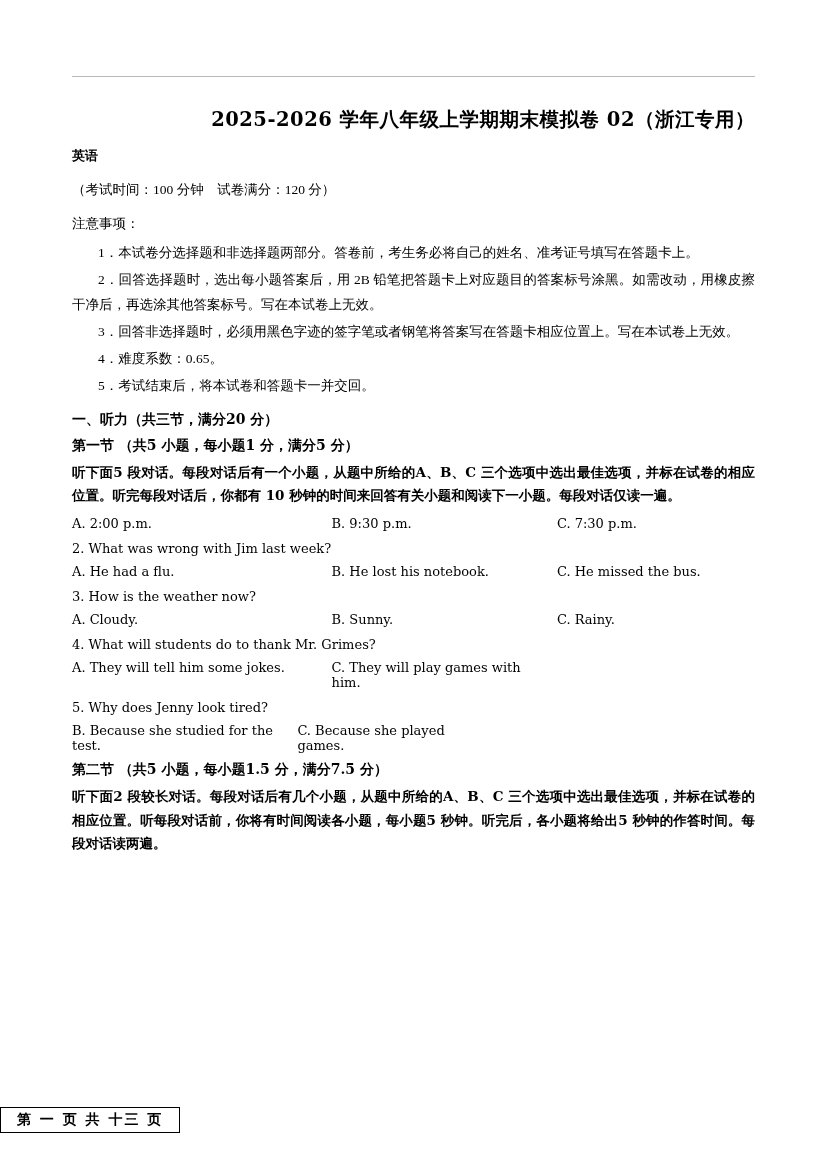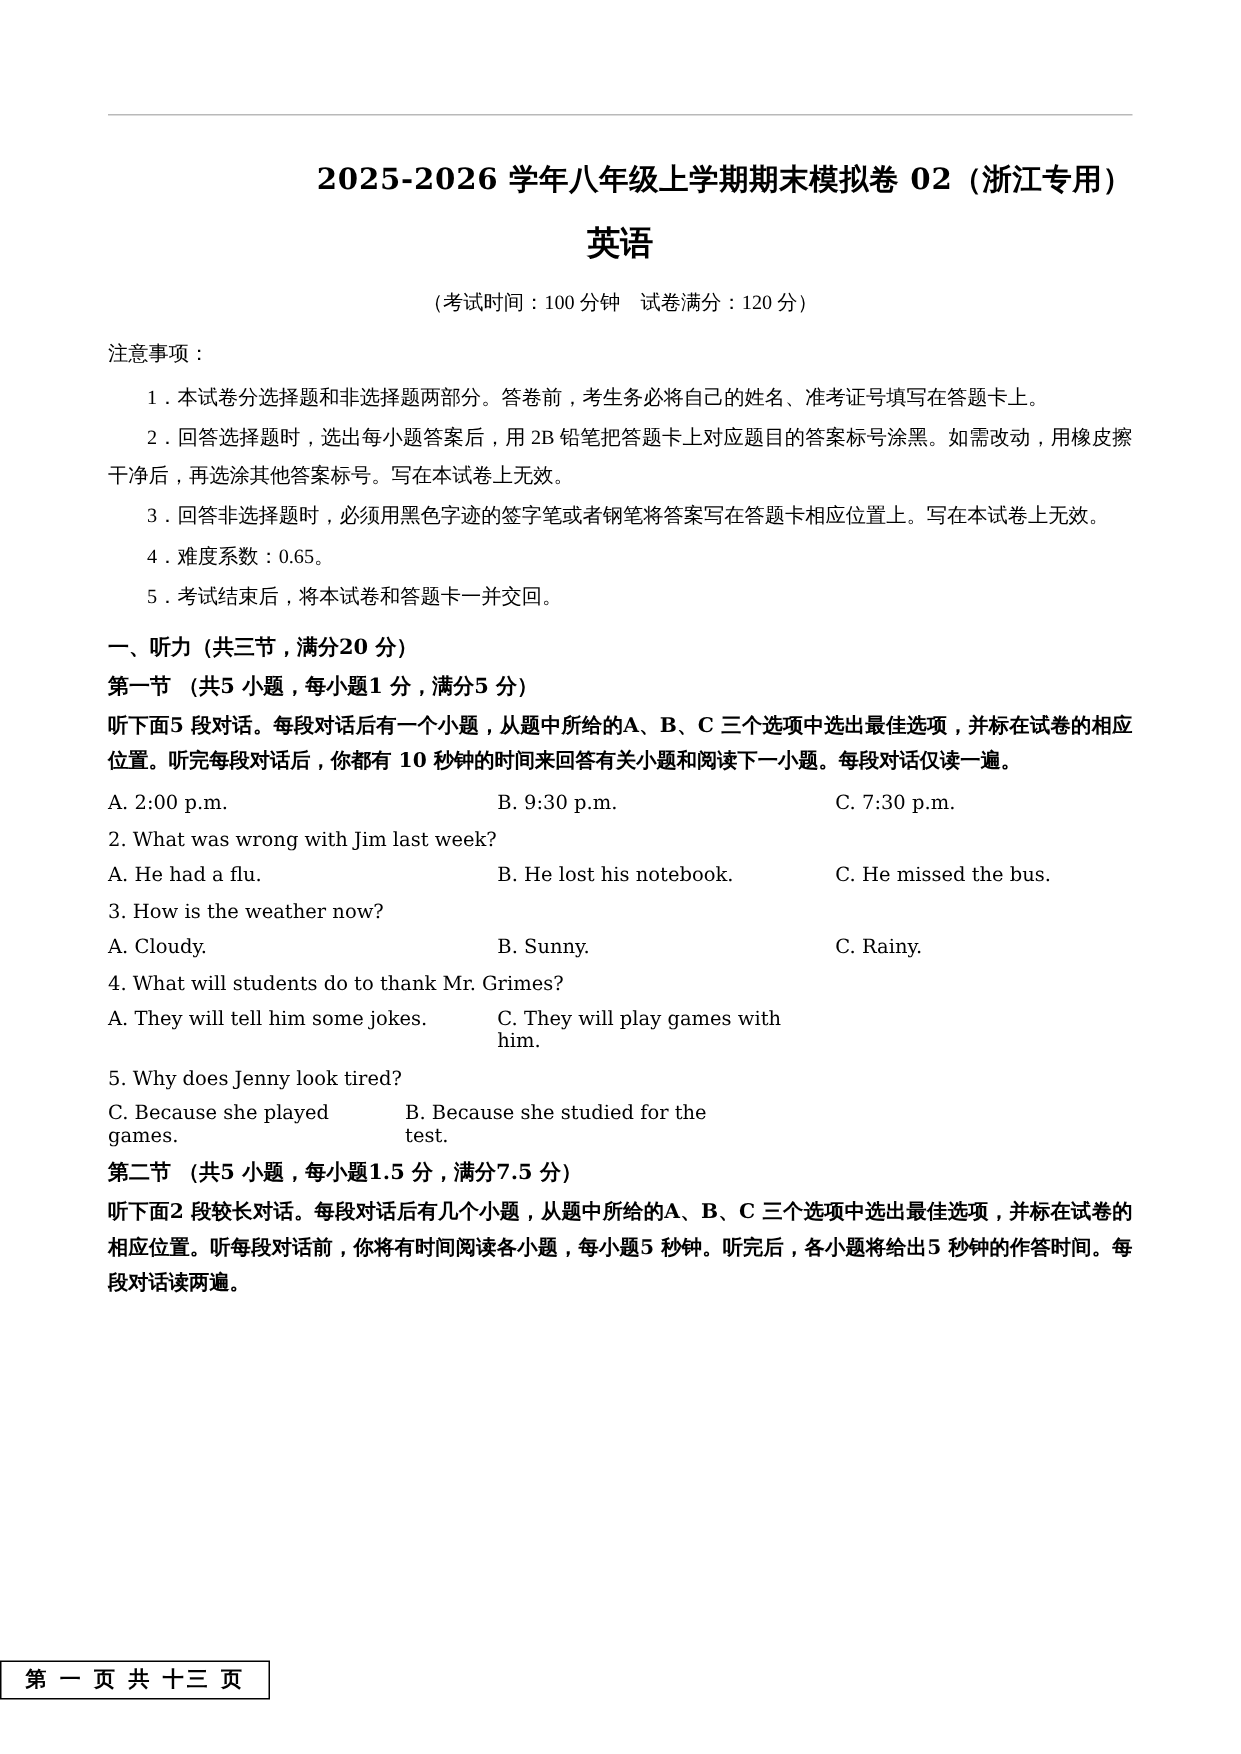--- a/index.html
+++ b/index.html
@@ -34,28 +34,26 @@
   }
   .doc-title {
     text-align: right;
     font-size: 19.5px;
     font-weight: bold;
     font-family: "DejaVu Serif", serif;
     letter-spacing: 0.5px;
     margin: 0 0 14px 0;
   }
   .subject {
-    text-align: center;
-    font-size: 22px;
+    font-size: 13px;
     font-weight: bold;
     font-family: "DejaVu Serif", serif;
     margin: 0 0 16px 0;
   }
   .exam-meta {
-    text-align: center;
     font-size: 13.5px;
     margin: 0 0 16px 0;
   }
   .notes-title {
     font-size: 13.5px;
     margin: 0 0 8px 0;
   }
   .note-line {
     font-size: 13.5px;
     line-height: 1.85;
@@ -168,22 +166,22 @@
     </div>
 
     <p class="question">4. What will students do to thank Mr. Grimes?</p>
     <div class="options">
       <span class="opt opt-a">A. They will tell him some jokes.</span>
       <span class="opt opt-c">C. They will play games with him.</span>
     </div>
 
     <p class="question">5. Why does Jenny look tired?</p>
     <div class="options">
+      <span class="opt opt-b">B. Because she studied for the test.</span>
       <span class="opt opt-c">C. Because she played games.</span>
-      <span class="opt opt-b">B. Because she studied for the test.</span>
     </div>
 
     <p class="sub-head">第二节 （共5 小题，每小题1.5 分，满分7.5 分）</p>
 
     <p class="instruction">听下面2 段较长对话。每段对话后有几个小题，从题中所给的A、B、C 三个选项中选出最佳选项，并标在试卷的相应位置。听每段对话前，你将有时间阅读各小题，每小题5 秒钟。听完后，各小题将给出5 秒钟的作答时间。每段对话读两遍。</p>
 
   </div>
 
   <div class="footer">
     <span class="footer-inner">第 一 页 共 十三 页</span>

